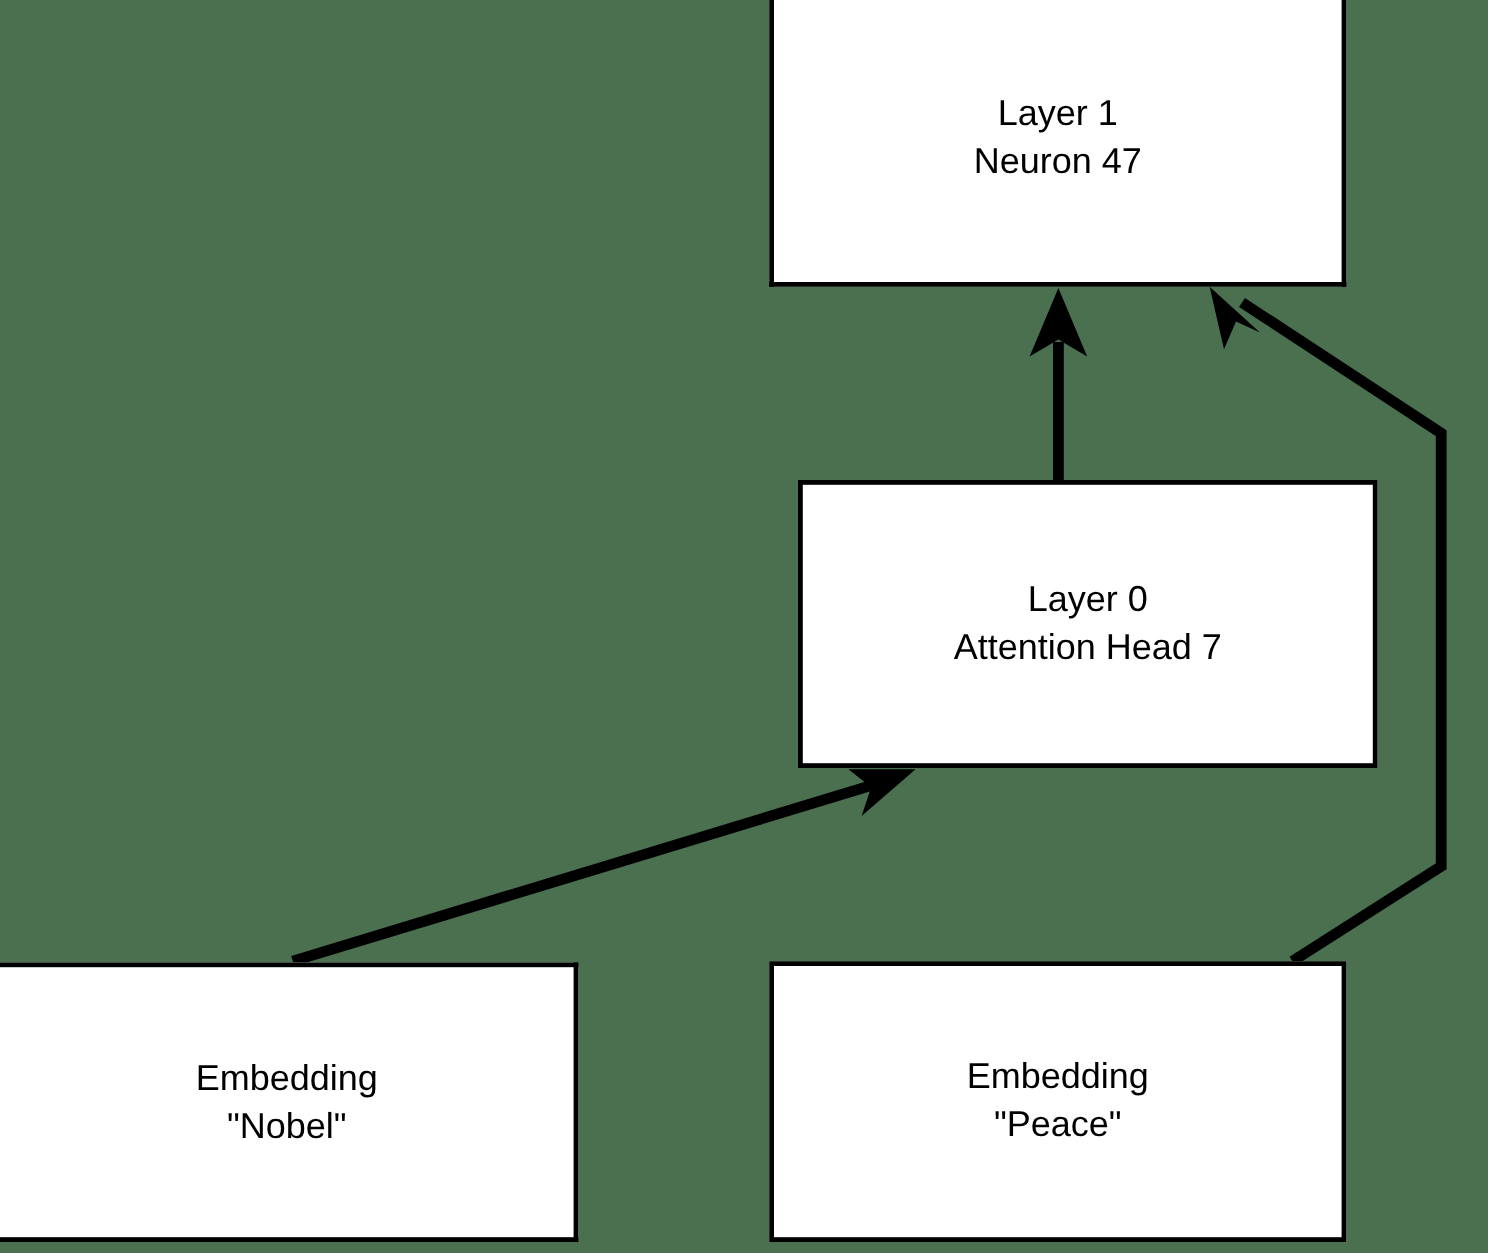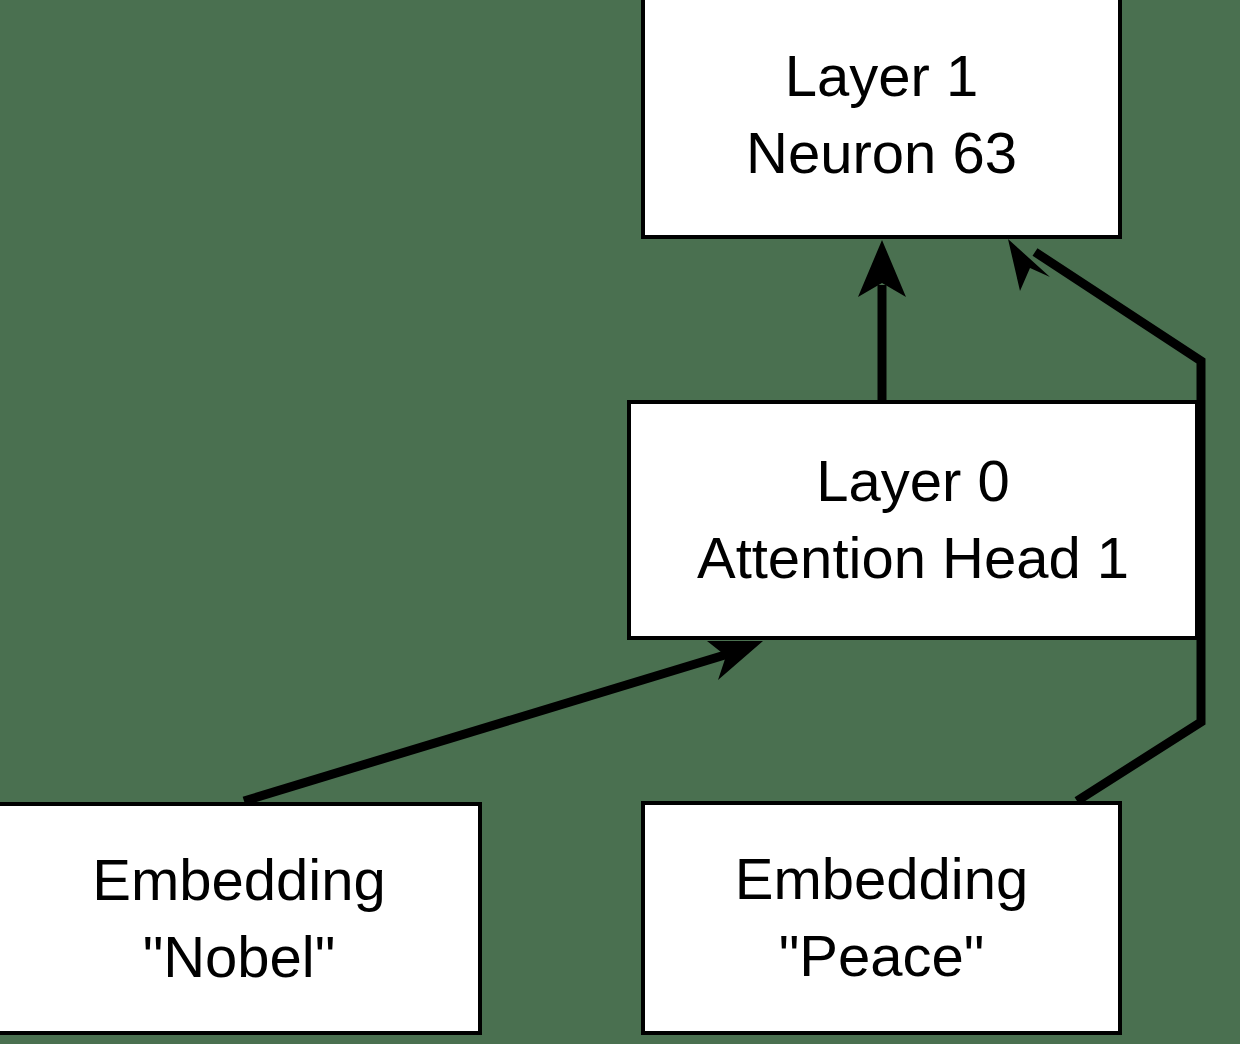--- a/index.html
+++ b/index.html
@@ -37,37 +37,37 @@
     flex-direction: column;
     align-items: center;
     justify-content: center;
     color: #000000;
     z-index: 2;
   }
   .node .line {
     display: block;
     white-space: pre;
     line-height: 1.32;
-    font-size: 58px;
+    font-size: 30px;
     letter-spacing: 0px;
   }
   
   #node-l1n42 {
     left: 641px;
     top: -32px;
     width: 481px;
     height: 271px;
     border-top: 0;
     padding-top: 26px;
   }
   
   #node-l0h0 {
-    left: 627px;
+    left: 665px;
     top: 400px;
-    width: 572px;
+    width: 483px;
     height: 240px;
   }
   
   #node-emb-nobel {
     left: -6px;
     top: 802px;
     width: 488px;
     height: 233px;
     border-left: 0;
     padding-left: 6px;
@@ -98,26 +98,26 @@
     </g>
 
     <g>
       <path d="M 1077 801 L 1201 722 L 1201 361 L 1035 252" fill="none" stroke="#000000" stroke-width="9" stroke-linejoin="miter"></path>
       <polygon points="1008,239 1050,277 1030,268 1020,291" fill="#000000"></polygon>
     </g>
   </svg>
 
   <div class="node" id="node-l1n42">
     <span class="line">Layer 1</span>
-    <span class="line">Neuron 63</span>
+    <span class="line">Neuron 47</span>
   </div>
 
   <div class="node" id="node-l0h0">
     <span class="line">Layer 0</span>
-    <span class="line">Attention Head 1</span>
+    <span class="line">Attention Head 7</span>
   </div>
 
   <div class="node" id="node-emb-nobel">
     <span class="line">Embedding</span>
     <span class="line">"Nobel"</span>
   </div>
 
   <div class="node" id="node-emb-peace">
     <span class="line">Embedding</span>
     <span class="line">"Peace"</span>

